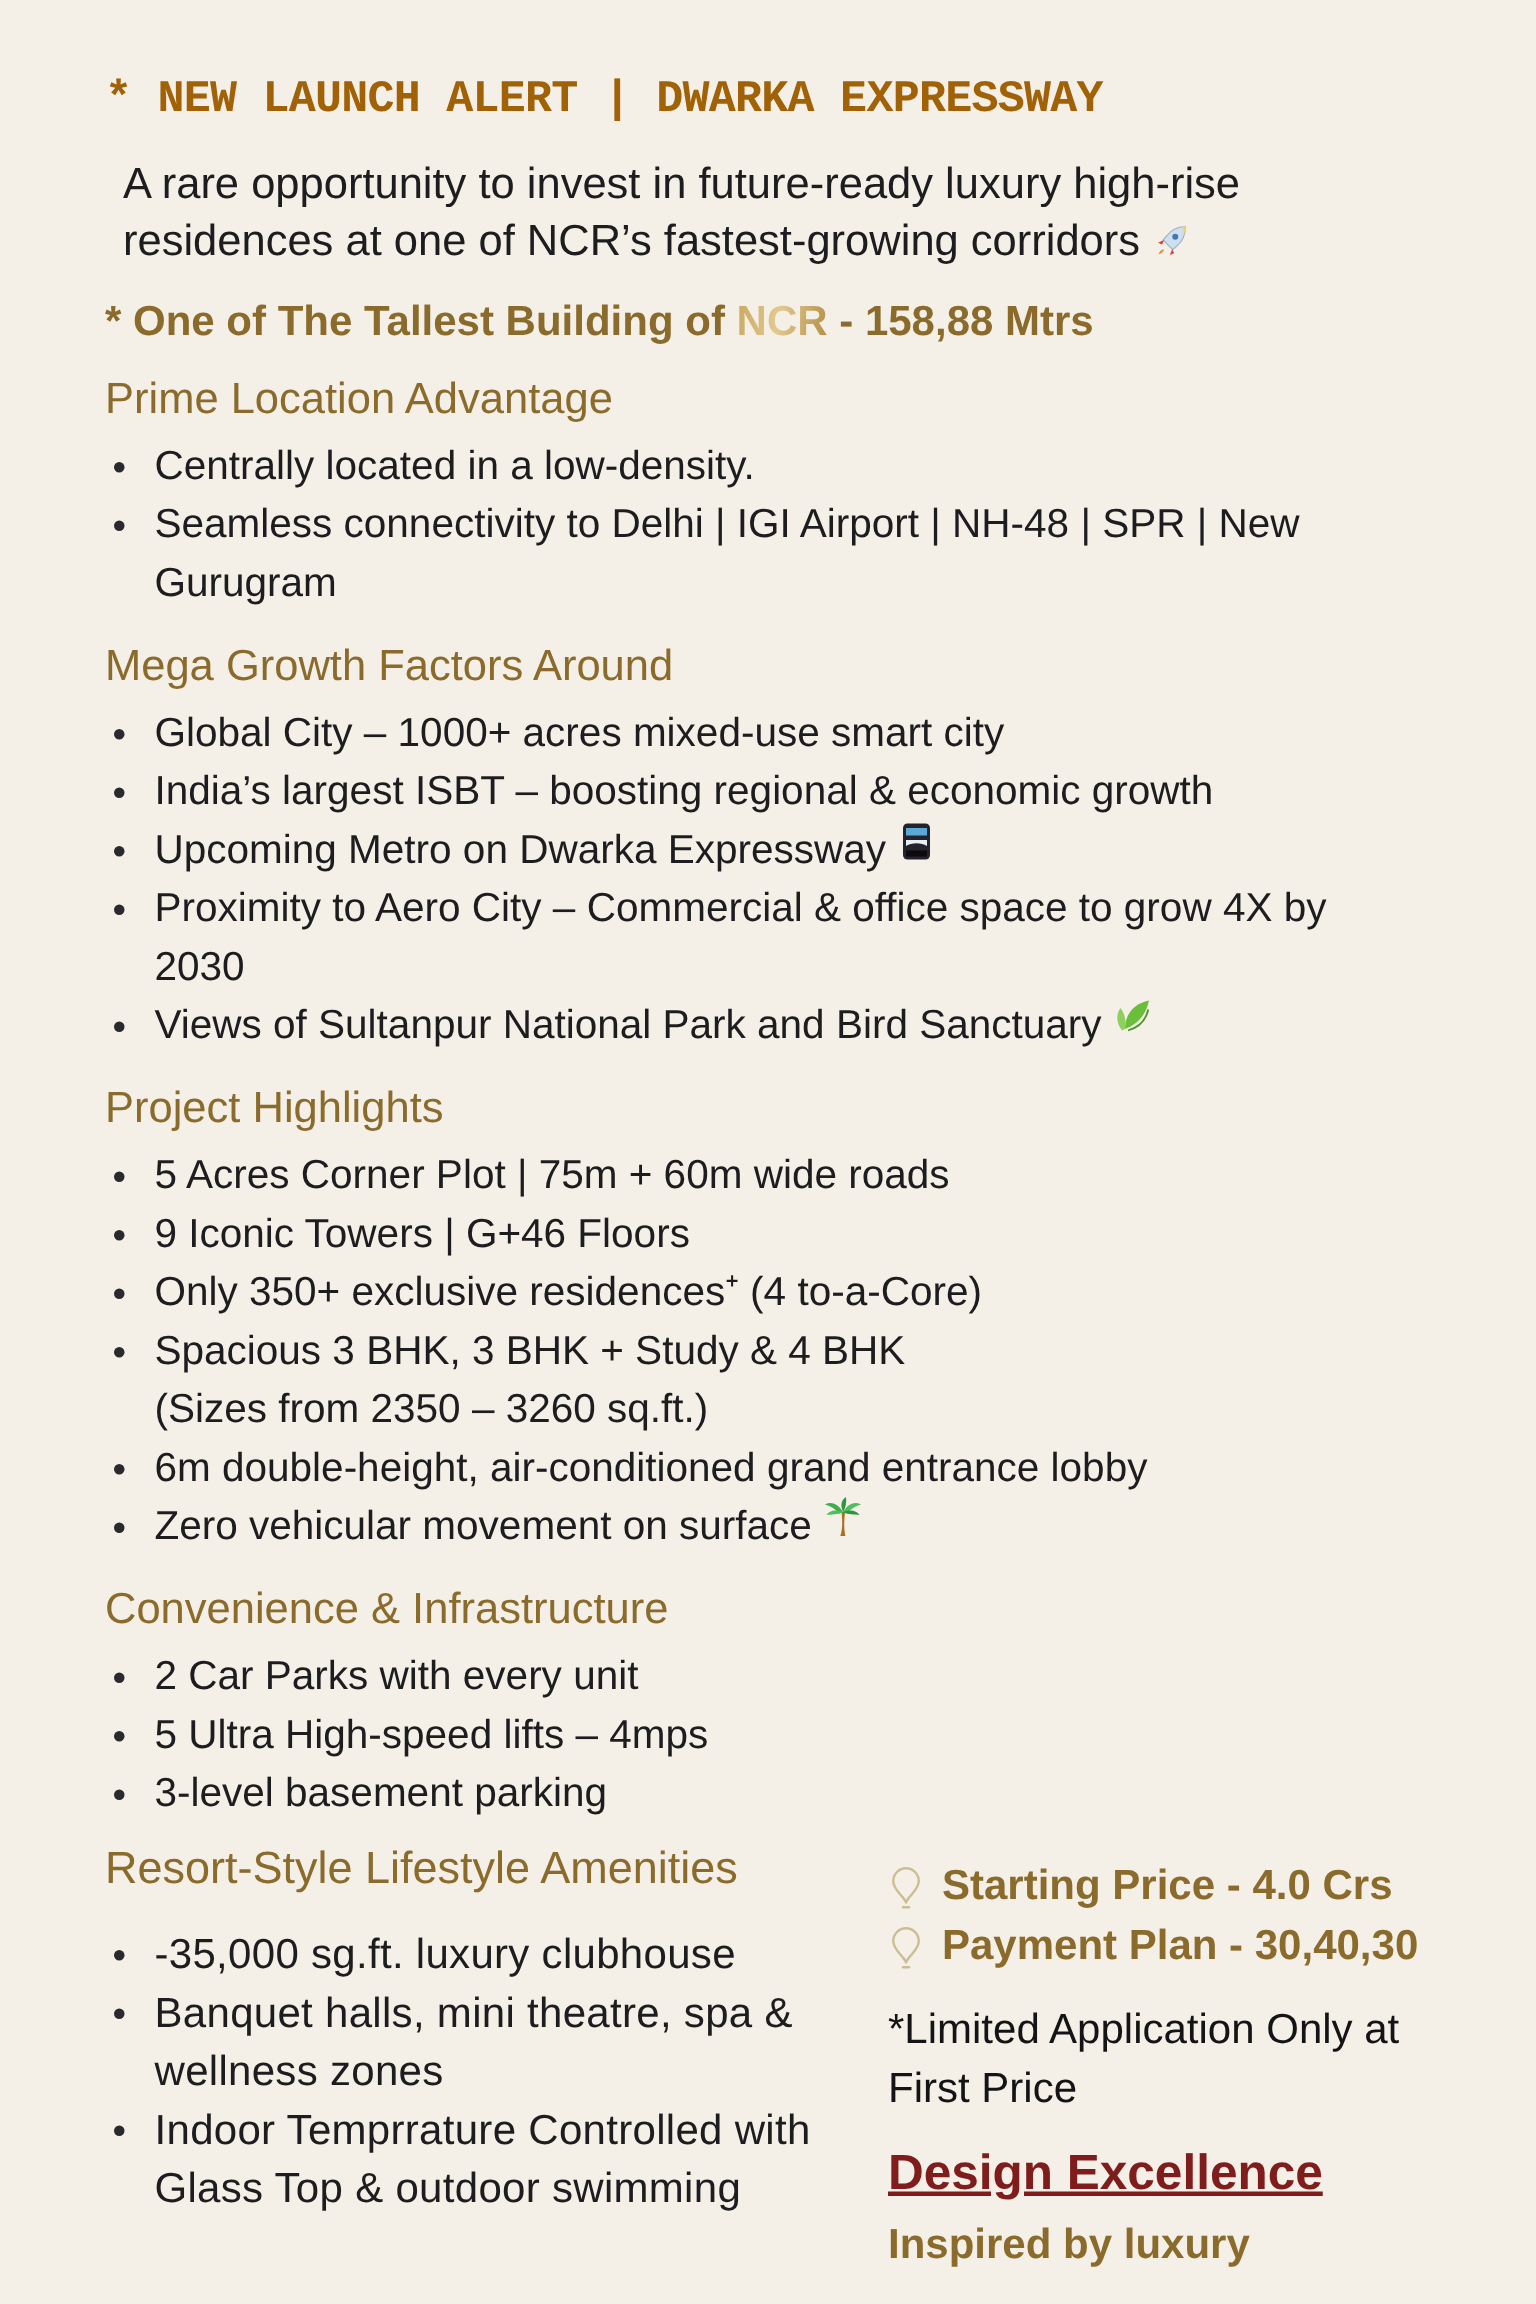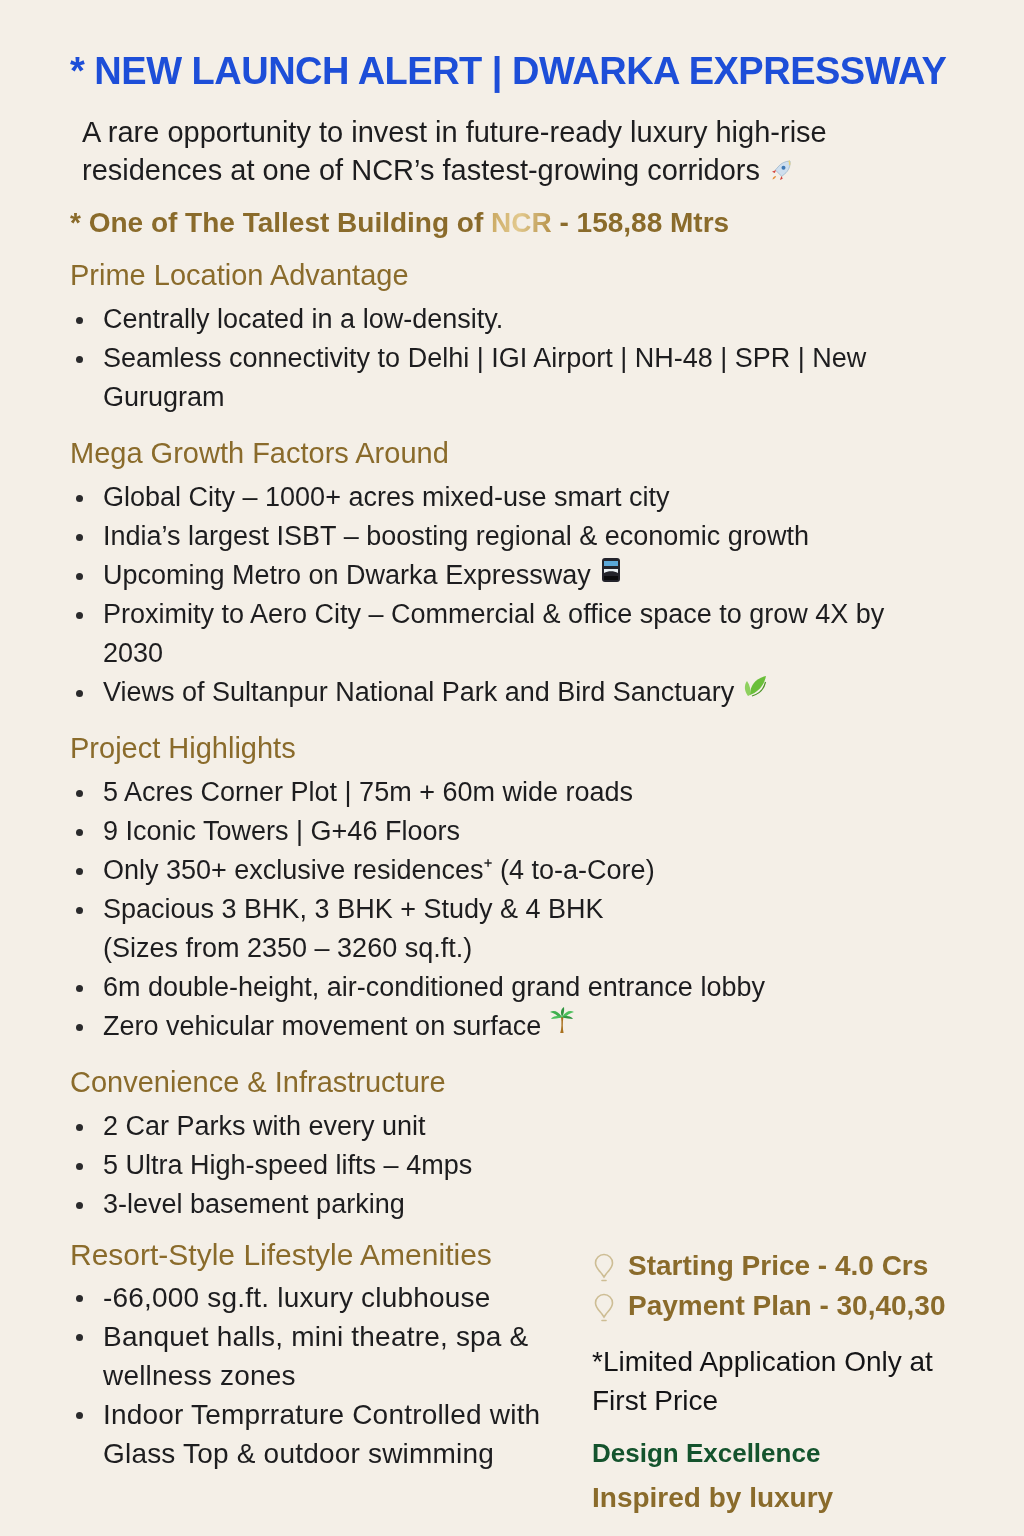--- a/index.html
+++ b/index.html
@@ -8,24 +8,25 @@
     width:1024px;height:1536px;
     background:#f4efe7;
     overflow:hidden;
     font-family:"Liberation Sans", sans-serif;
     color:#1d1d1f;
     box-sizing:border-box;
     padding:50px 56px 0 70px;
   }
   .title{
     margin:0 0 20px 0;
-    font-size:38px;
+    font-size:30px;
     font-weight:800;
     letter-spacing:-0.5px;
-    color:#1d4ed8;
+    color:#a16207;
+    font-family:Liberation Mono, monospace;
   }
   .intro{
     margin:0 0 18px 12px;
     font-size:29px;
     line-height:38px;
     max-width:845px;
     color:#1d1d1f;
   }
   .tallest{
     margin:17px 0 6px 0;
@@ -61,44 +62,45 @@
     margin:17px 20px 0 6px;
   }
   .bt{white-space:pre-line;}
   .icn{display:inline-block;vertical-align:-4px;margin-left:8px;}
   .cols{
     display:flex;
     margin-top:14px;
     gap:26px;
   }
   .col-left{width:496px;flex:0 0 auto;}
-  .col-left .sec-h{margin-top:0;margin-bottom:6px;font-size:30px;}
+  .col-left .sec-h{margin-top:0;margin-bottom:20px;font-size:30px;}
   .col-left .b{font-size:28px;line-height:39px;letter-spacing:0.2px;}
   .col-right{flex:1;padding-top:8px;}
   .gold-line{
     display:flex;
     align-items:flex-end;
     font-size:28px;
     font-weight:700;
     color:#8a6b2b;
     line-height:40px;
   }
   .gold-line .bulb{margin-right:12px;flex:0 0 auto;}
   .note{
     margin:16px 0 0 0;
     font-size:28px;
     line-height:39px;
     color:#141416;
     max-width:380px;
   }
   .design-h{
     margin:18px 0 0 0;
-    font-size:26px;
-    font-weight:700;
-    color:#14532d;
+    font-size:33px;
+    font-weight:700;
+    color:#7f1d1d;
+    text-decoration:underline;
   }
   .clipped-line{
     margin-top:10px;
     font-size:28px;
     font-weight:700;
     color:#8a6b2b;
     line-height:38px;
   }
 </style>
 </head>
@@ -209,21 +211,21 @@
   <div class="b">
       <span class="dot"></span>
       <span class="bt">3-level basement parking</span>
     </div>
 
   <div class="cols">
     <div class="col-left">
       <h2 class="sec-h">Resort-Style Lifestyle Amenities</h2>
       <div class="b">
           <span class="dot"></span>
-          <span class="bt">-66,000 sg.ft. luxury clubhouse</span>
+          <span class="bt">-35,000 sg.ft. luxury clubhouse</span>
         </div>
       <div class="b">
           <span class="dot"></span>
           <span class="bt">Banquet halls, mini theatre, spa &amp; wellness zones</span>
         </div>
       <div class="b">
           <span class="dot"></span>
           <span class="bt">Indoor Temprrature Controlled with Glass Top &amp; outdoor swimming</span>
         </div>
     </div>

